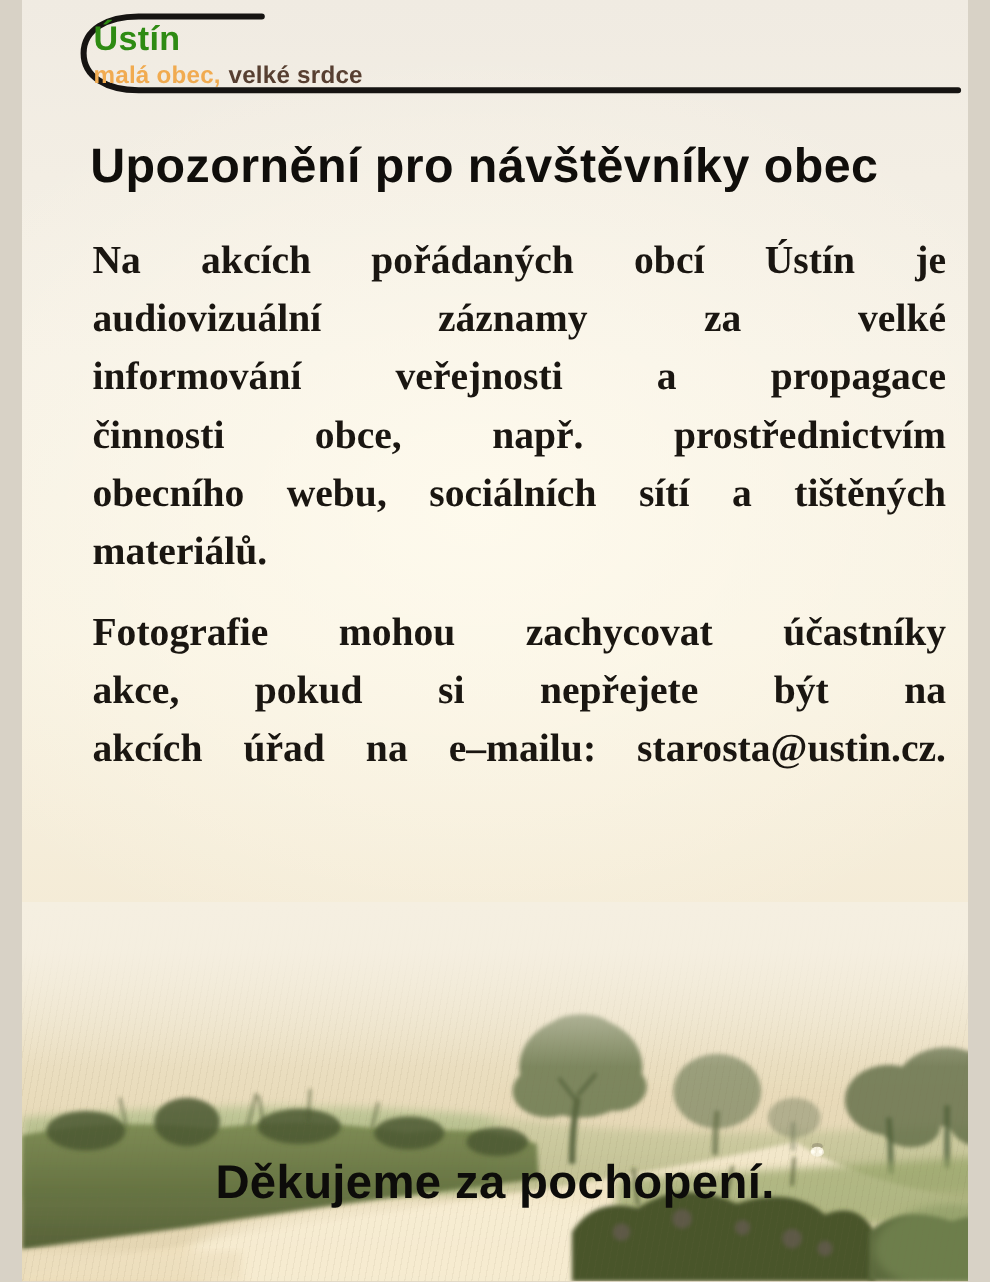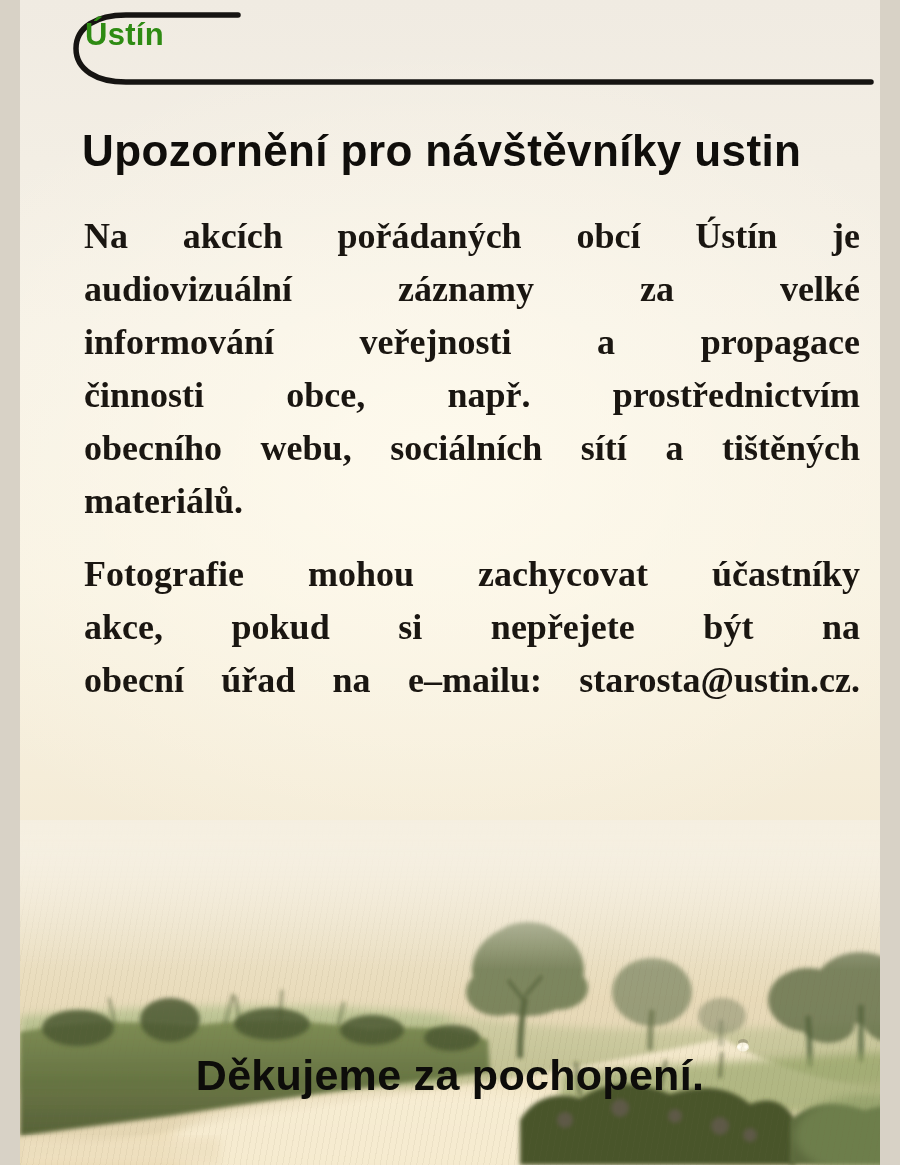--- a/index.html
+++ b/index.html
@@ -163,36 +163,39 @@
     <div class="rain"></div>
     <div class="photo-fade"></div>
   </div>
 
   <div class="logo">
     <svg class="logo-outline" width="900" height="100" viewBox="0 0 900 100">
       <path d="M218,15 H106 C77,15 56,27 56,48.5 C56,70 77,82 106,82 H851" fill="none" stroke="#161412" stroke-width="5.5" stroke-linecap="round"></path>
     </svg>
     <div class="logo-text">
       <div class="logo-name">Ústín</div>
+      <div class="logo-tagline">
+        <span class="tag-orange">malá obec,</span><span class="tag-brown">velké srdce</span>
+      </div>
     </div>
   </div>
 
-  <h1 class="title">Upozornění pro návštěvníky ustin</h1>
+  <h1 class="title">Upozornění pro návštěvníky obec</h1>
 
   <div class="body-text">
     <div class="para para1">
         <div class="line">Na akcích pořádaných obcí Ústín je</div>
         <div class="line">audiovizuální záznamy za velké</div>
         <div class="line">informování veřejnosti a propagace</div>
         <div class="line">činnosti obce, např. prostřednictvím</div>
         <div class="line">obecního webu, sociálních sítí a tištěných</div>
         <div class="line">materiálů.</div>
       </div>
     <div class="para para2">
         <div class="line">Fotografie mohou zachycovat účastníky</div>
         <div class="line">akce, pokud si nepřejete být na</div>
-        <div class="line">obecní úřad na e–mailu: starosta@ustin.cz.</div>
+        <div class="line">akcích úřad na e–mailu: starosta@ustin.cz.</div>
       </div>
   </div>
 
   <div class="thanks">Děkujeme za pochopení.</div>
 
 </div>
 
 </body></html>

